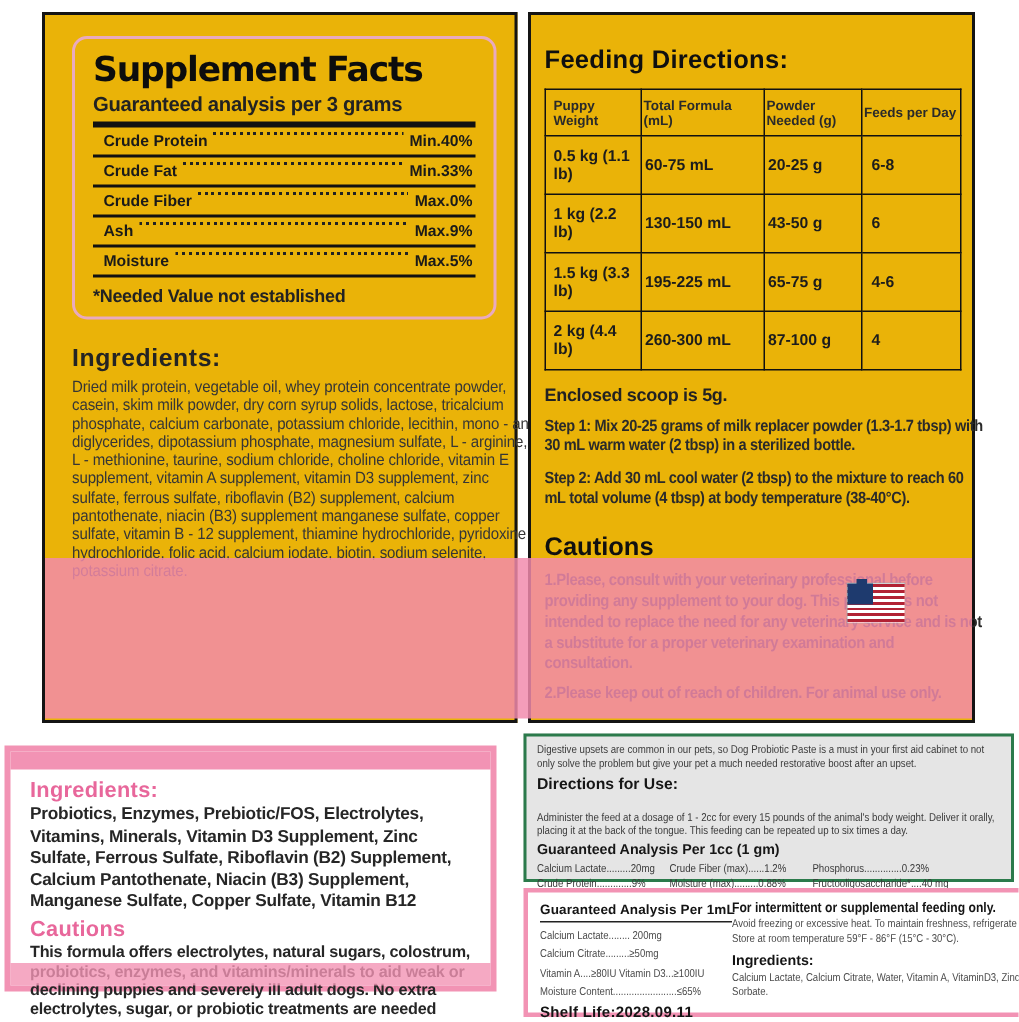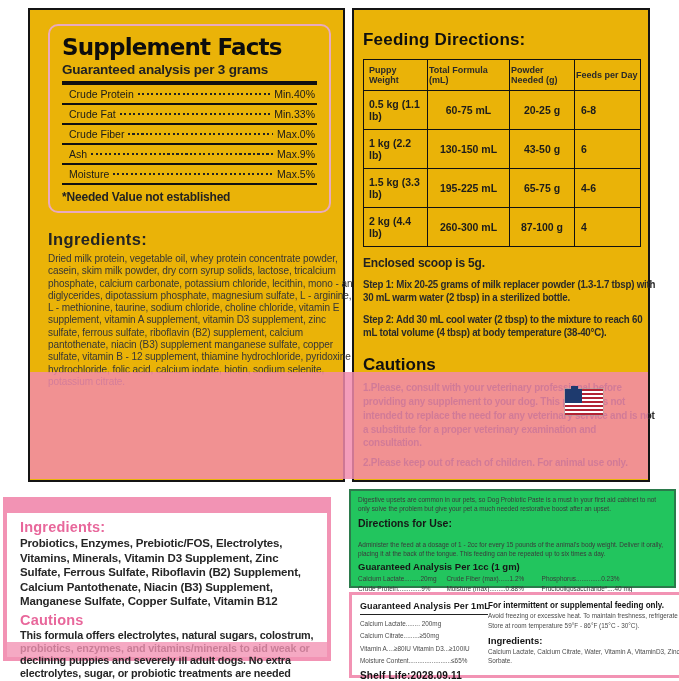--- a/index.html
+++ b/index.html
@@ -10,35 +10,35 @@
   }
   .panel { position:absolute; background:#eab308; border:2px solid #141414; }
   .panel-tl { left:28px; top:8px; width:317px; height:474px; }
   .panel-tr { left:352px; top:8px; width:298px; height:474px; }
 
   
   .sf-box { margin:14px 12px 0 18px; border:2px solid #e9aabf; border-radius:10px; padding:8px 12px 5px; }
   .sf-title { font-family:"DejaVu Sans",sans-serif; font-weight:bold; font-size:23px; letter-spacing:-0.8px; margin:0; color:#0d0d0d; }
   .sf-sub { font-size:13.5px; font-weight:bold; margin:2px 0 4px; letter-spacing:-0.2px; }
   .sf-bar { height:4px; background:#111; }
-  .sf-row { display:flex; align-items:center; border-bottom:2.5px solid #111; padding:3px 2px 3px 7px; font-size:10.5px; font-weight:normal; color:#1a1a1a; }
+  .sf-row { display:flex; align-items:flex-start; border-bottom:2.5px solid #111; padding:3px 2px 3px 7px; font-size:10.5px; font-weight:bold; color:#1a1a1a; }
   .sf-leader { flex:1; height:2px; margin:0 4px; background:repeating-linear-gradient(90deg,#222 0 2px,transparent 2px 4.5px); }
   .sf-foot { font-size:12px; font-weight:bold; padding:5px 0 2px; letter-spacing:-0.2px; }
 
   .ing-h { margin:17px 0 3px 18px; font-size:16.5px; font-weight:bold; color:#242424; letter-spacing:0.4px; }
   .ing-p { margin:0 0 0 18px; width:334px; transform:scaleX(0.93); transform-origin:0 0;
            font-size:10.8px; line-height:1.14; color:#363636; letter-spacing:-0.1px; }
 
   
   .fd-h { margin:20px 0 9px 9px; font-size:17px; font-weight:bold; letter-spacing:0.2px; color:#101010; }
   table.fd { border-collapse:collapse; margin-left:9px; }
   table.fd th { border:1.5px solid #111; font-size:9px; font-weight:600; color:#2a2a2a; padding:5px 1px; text-align:left; }
   table.fd td { border:1.5px solid #111; font-size:10.5px; font-weight:bold; color:#1c1c1c; padding:7px 2px; }
   table.fd th:first-child, table.fd td:first-child { padding-left:5px; }
-  table.fd td:nth-child(2), table.fd td:nth-child(3) { text-align:center; }
+  table.fd td:nth-child(2), table.fd td:nth-child(3) { }
   table.fd td:nth-child(4) { padding-left:6px; }
   .scoop { margin:9px 0 0 9px; font-size:12px; font-weight:bold; letter-spacing:-0.2px; }
   .step  { margin:8px 6px 0 9px; font-size:10.8px; font-weight:bold; line-height:1.25; letter-spacing:-0.25px; color:#2a2a2a;
            width:111%; transform:scaleX(0.9); transform-origin:0 0; }
   .ca-h  { margin:15px 0 3px 9px; font-size:17px; font-weight:bold; color:#101010; }
   .ca-p  { margin:6px 6px 0 9px; font-size:11px; font-weight:bold; line-height:1.26; letter-spacing:-0.25px; color:#2a2a2a;
            width:111%; transform:scaleX(0.9); transform-origin:0 0; }
 
   
   .pink-band { position:absolute; left:30px; top:372px; width:618px; height:107px;
@@ -52,21 +52,21 @@
   .bl-panel { position:absolute; left:3px; top:497px; width:328px; height:164px; background:#fff;
               border:4px solid #f293b4; }
   .bl-topbar { height:12px; background:#f293b4; }
   .bl-body { padding:3px 13px 0 13px; }
   .bl-h { color:#e8679b; font-weight:bold; font-size:14.5px; margin:3px 0 1px; letter-spacing:0.2px; }
   .bl-p { color:#262626; font-weight:bold; font-size:11.5px; line-height:1.27; letter-spacing:-0.15px; margin:0; }
   .bl-p2 { color:#262626; font-weight:bold; font-size:10.8px; line-height:1.18; letter-spacing:-0.15px; margin:0; }
   .bl-bottom { position:absolute; left:0; right:0; bottom:0; height:15px; background:rgba(242,147,180,0.8); }
 
   
-  .green-panel { position:absolute; left:349px; top:489px; width:327px; height:99px; background:#22c55e;
+  .green-panel { position:absolute; left:349px; top:489px; width:327px; height:99px; background:#e5e5e5;
                  border:2.5px solid #2b7a4b; padding:4px 7px 0; }
   .gp-p  { font-size:7.6px; color:#3a3a3a; line-height:1.22; margin:0; width:118%;
            transform:scaleX(0.85); transform-origin:0 0; }
   .gp-h  { font-size:10.5px; font-weight:bold; color:#161616; margin:3px 0 11px; }
   .gp-ah { font-size:9.5px; font-weight:bold; color:#161616; margin:3px 0 2px; }
   .gp-cols { display:flex; gap:8px; width:118%; transform:scaleX(0.85); transform-origin:0 0; }
   .gp-col { font-size:7.6px; color:#3a3a3a; line-height:1.35; }
   .gp-col div { white-space:nowrap; }
   .gp-col1 { width:96px; } .gp-col2 { width:104px; } .gp-col3 { width:140px; }
 

